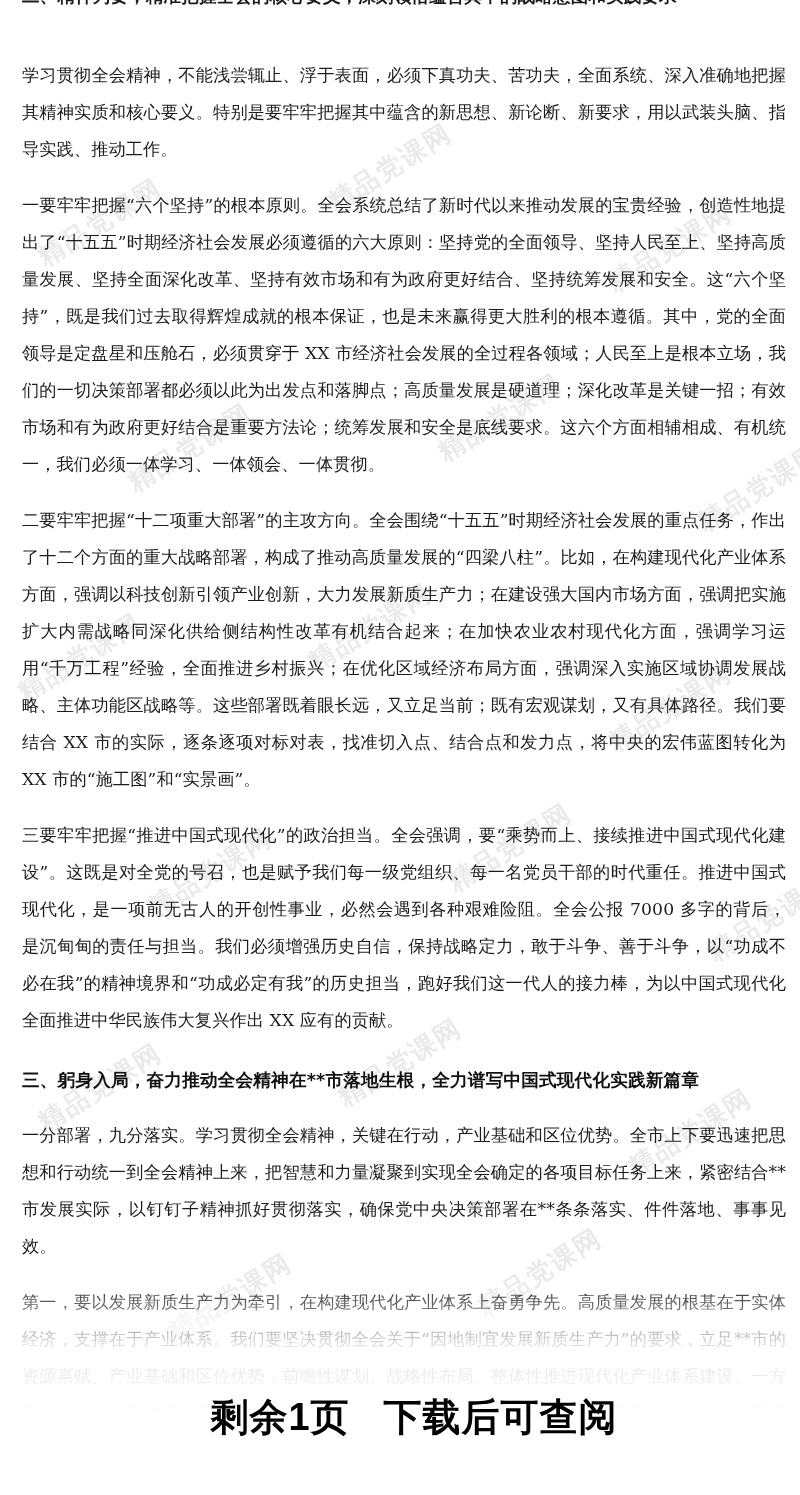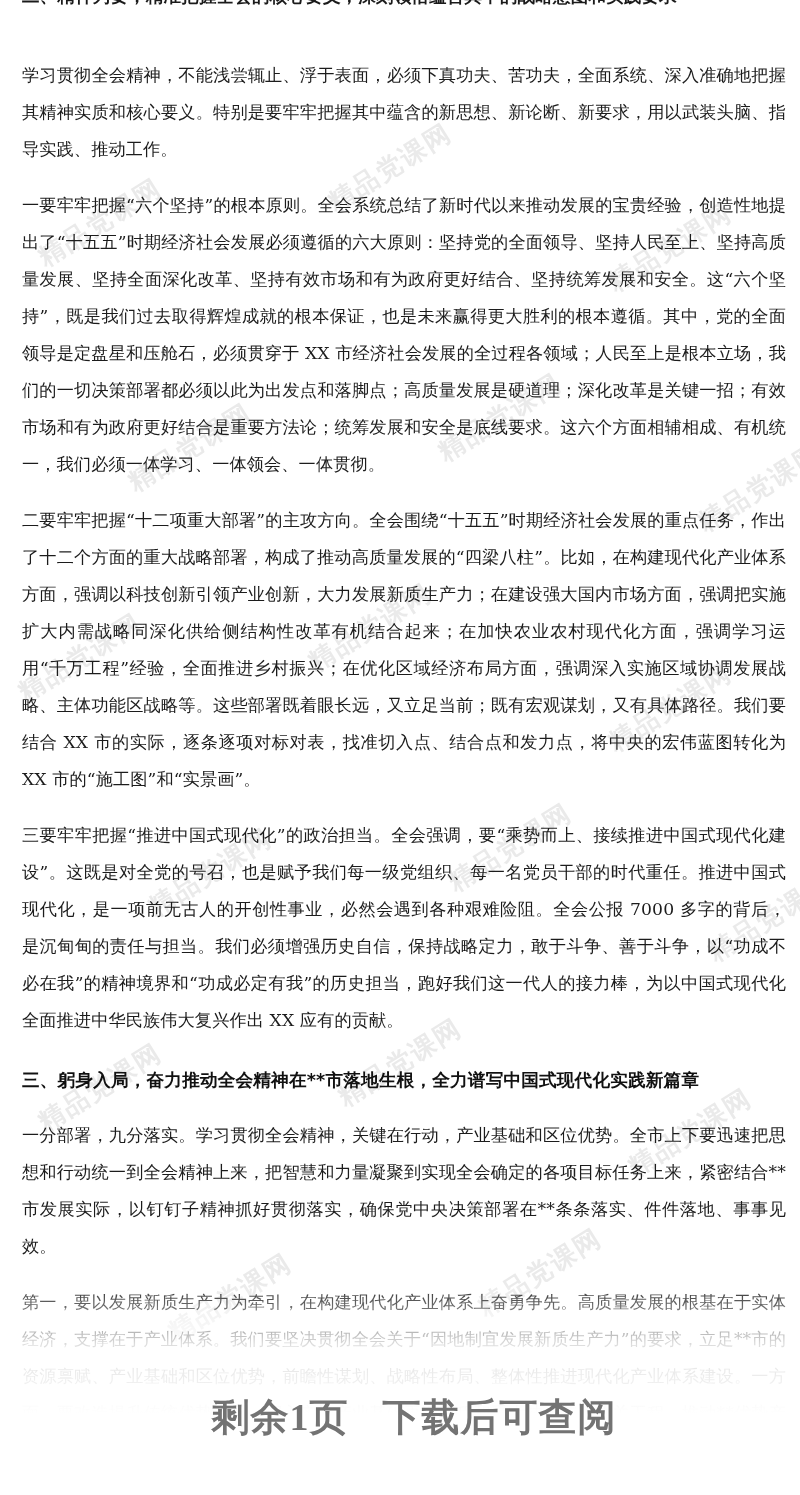--- a/index.html
+++ b/index.html
@@ -94,25 +94,25 @@
     z-index: 3;
     pointer-events: none;
   }
   .footer-notice {
     position: absolute;
     left: 0;
     right: 0;
     bottom: 52px;
     z-index: 4;
     text-align: center;
-    color: #737373;
+    color: #000000;
     font-size: 38px;
     font-weight: 700;
     letter-spacing: 1px;
-    font-family: Liberation Serif, serif;
+    font-family: Liberation Sans, sans-serif;
     white-space: nowrap;
     padding-left: 28px;
   }
   .footer-notice .gap {
     display: inline-block;
     width: 34px;
   }
 </style>
 </head>
 <body>

